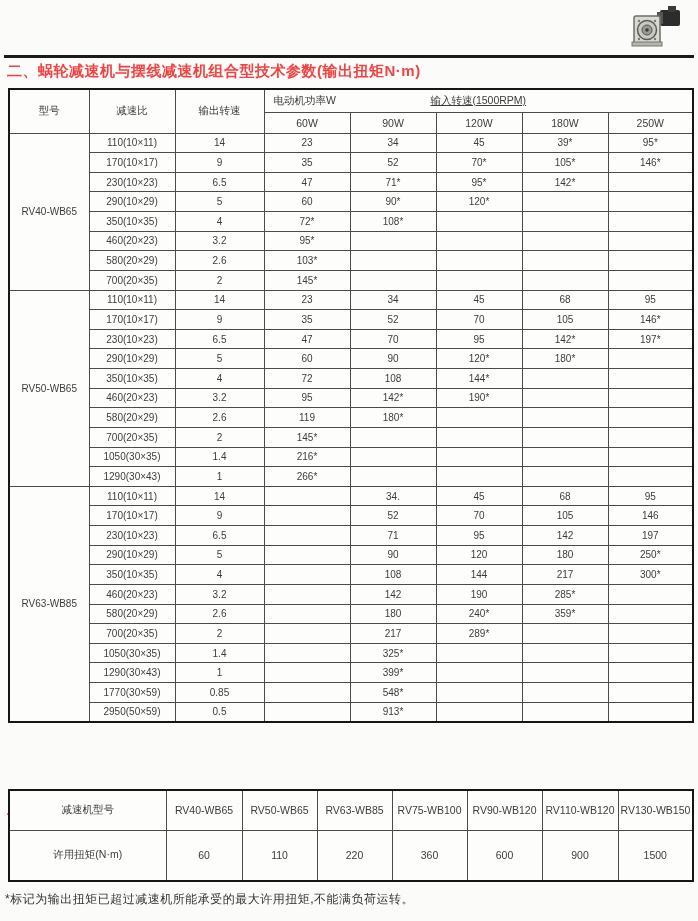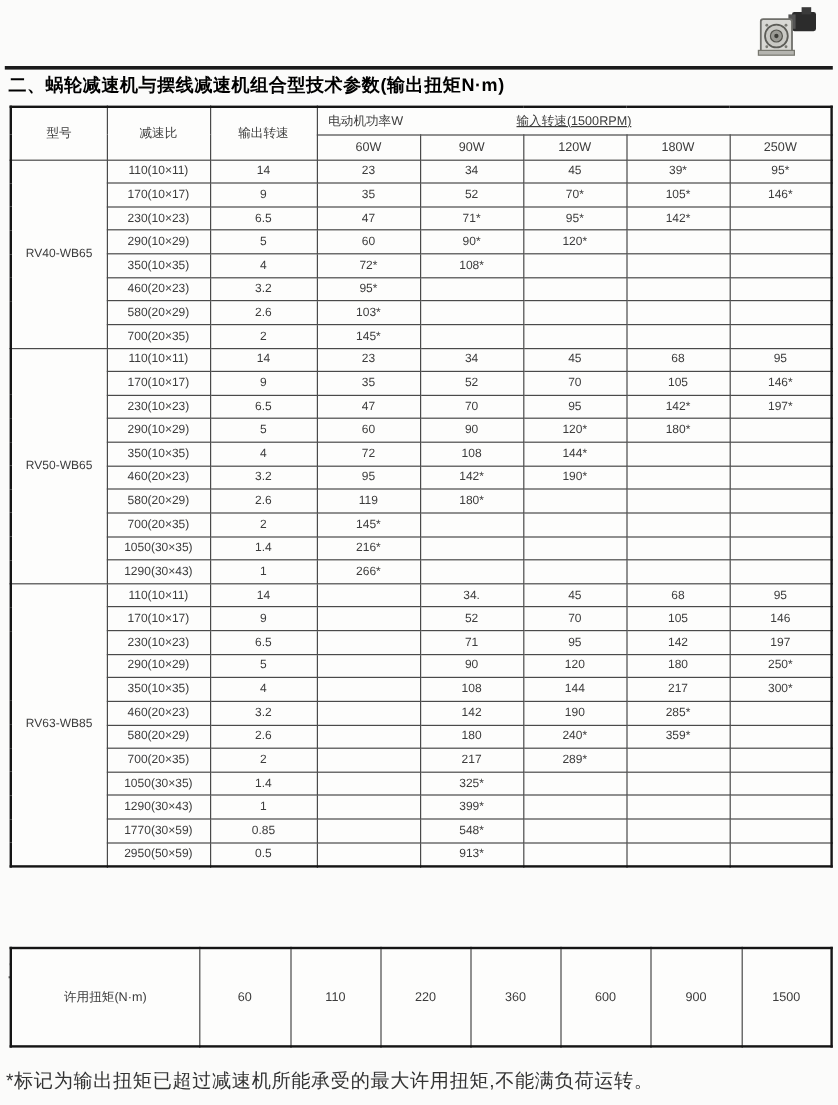--- a/index.html
+++ b/index.html
@@ -19,21 +19,21 @@
   }
 
   
   .top-rule {
     position: absolute; top: 55px; left: 4px; right: 4px;
     height: 3px; background: #1b1b1b;
   }
 
   .sec-title {
     position: absolute; left: 7px;
-    font-size: 15px; font-weight: bold; color: #000000;
+    font-size: 15px; font-weight: bold; color: #ef4444;
     letter-spacing: 0.5px;
   }
   .sec-title.t2 { top: 62px; }
   .sec-title.t3 { top: 800px; }
 
   table {
     border-collapse: collapse;
     table-layout: fixed;
     position: absolute;
     left: 8px;
@@ -67,21 +67,21 @@
   .model-cell { font-size: 10px; }
 
   
   .torque-table { top: 789px; width: 684px; height: 84px; border: 2px solid #151515; }
   .torque-table tr.trow1 { height: 40px; }
   .torque-table tr.trow2 { height: 51px; }
   .torque-table td { font-size: 10.5px; }
 
   .footnote {
     position: absolute; top: 891px; left: 5px;
-    font-size: 16px; color: #333; letter-spacing: 0.5px;
+    font-size: 12px; color: #333; letter-spacing: 0.5px;
   }
 </style>
 </head>
 <body>
 
 <div class="gear-photo">
   <svg width="62" height="48" viewBox="0 0 62 48">
     <rect x="36" y="6" width="20" height="16" rx="2" fill="#2c2c2c"></rect>
     <rect x="33" y="8" width="6" height="12" fill="#555"></rect>
     <rect x="44" y="2" width="8" height="6" fill="#3a3a3a"></rect>
@@ -414,20 +414,30 @@
     <col style="width:157px">
     <col style="width:76px">
       <col style="width:75px">
       <col style="width:75px">
       <col style="width:75px">
     <col style="width:75px">
       <col style="width:76px">
       <col style="width:75px">
   </colgroup>
   <tbody>
+    <tr class="trow1">
+      <td>减速机型号</td>
+    <td>RV40-WB65</td>
+        <td>RV50-WB65</td>
+        <td>RV63-WB85</td>
+        <td>RV75-WB100</td>
+        <td>RV90-WB120</td>
+        <td>RV110-WB120</td>
+        <td>RV130-WB150</td>
+      </tr>
     <tr class="trow2">
       <td>许用扭矩(N·m)</td>
     <td>60</td>
         <td>110</td>
         <td>220</td>
         <td>360</td>
         <td>600</td>
         <td>900</td>
         <td>1500</td>
       </tr>

